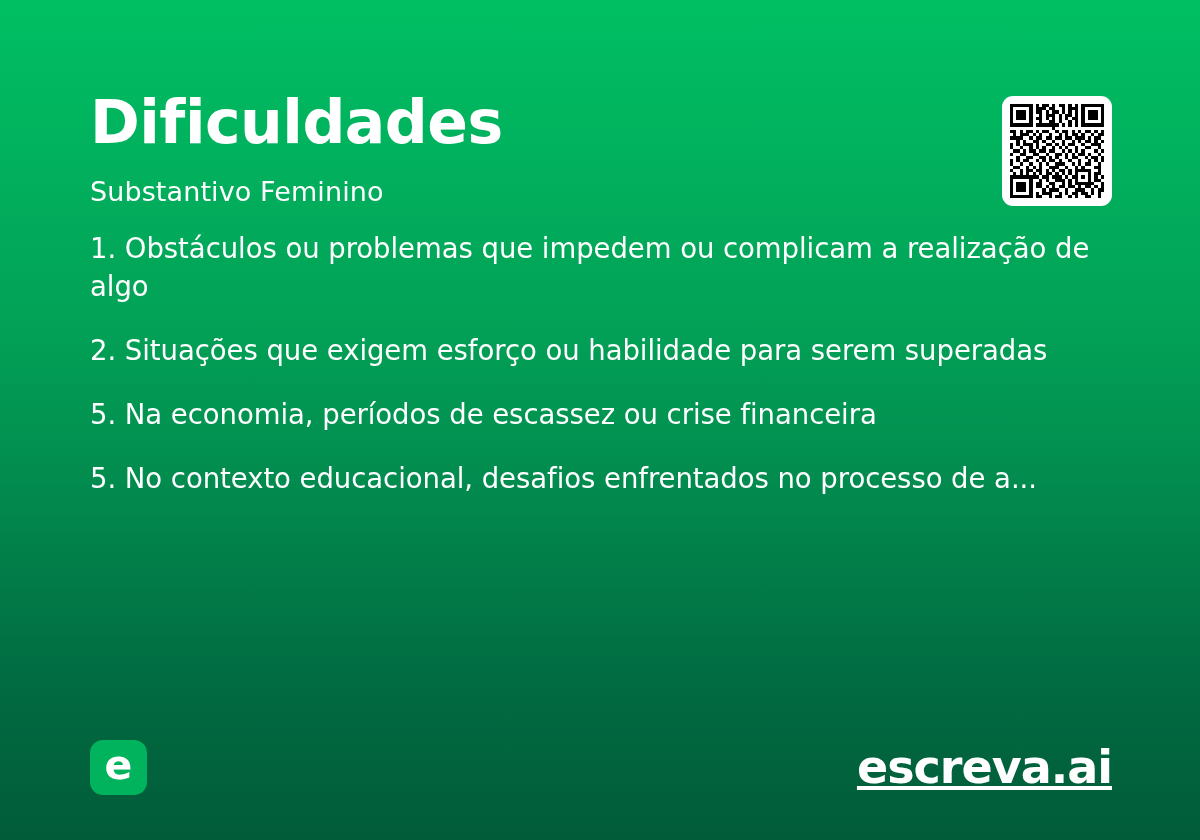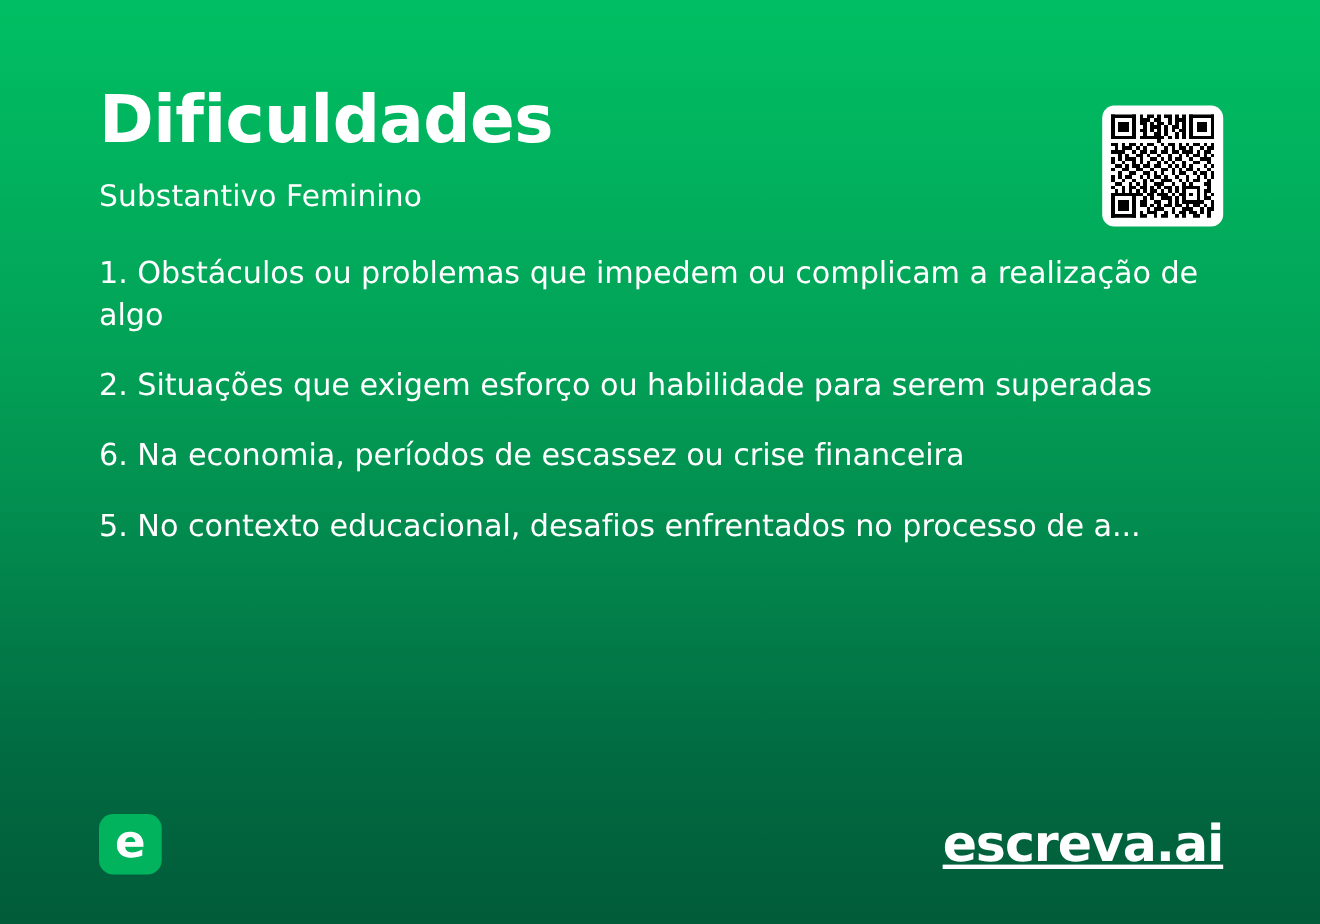--- a/index.html
+++ b/index.html
@@ -27,21 +27,21 @@
         #028d4f 56%,
         #016a41 82%,
         #015c39 100%);
     overflow: hidden;
   }
 
   
   .header {
     position: absolute;
     left: 90px;
-    top: 78px;
+    top: 91px;
     width: 880px;
   }
 
   .word-title {
     margin: 0;
     font-family: "DejaVu Sans", sans-serif;
     font-size: 60px;
     font-weight: 700;
     line-height: 1.05;
     letter-spacing: -0.5px;
@@ -409,21 +409,21 @@
           <rect x="18" y="28" width="1" height="1"></rect>
         <rect x="20" y="28" width="1" height="1"></rect>
           <rect x="23" y="28" width="2" height="1"></rect>
       </g>
     </svg>
   </div>
 
   <div class="definitions">
     <p class="definition">1. Obstáculos ou problemas que impedem ou complicam a realização de algo</p>
     <p class="definition">2. Situações que exigem esforço ou habilidade para serem superadas</p>
-    <p class="definition">6. Na economia, períodos de escassez ou crise financeira</p>
+    <p class="definition">5. Na economia, períodos de escassez ou crise financeira</p>
     <p class="definition">5. No contexto educacional, desafios enfrentados no processo de a...</p>
   </div>
 
   <div class="footer">
     <div class="logo-tile">
       <span class="logo-letter">e</span>
     </div>
     <div class="wordmark">escreva.ai</div>
   </div>
 

